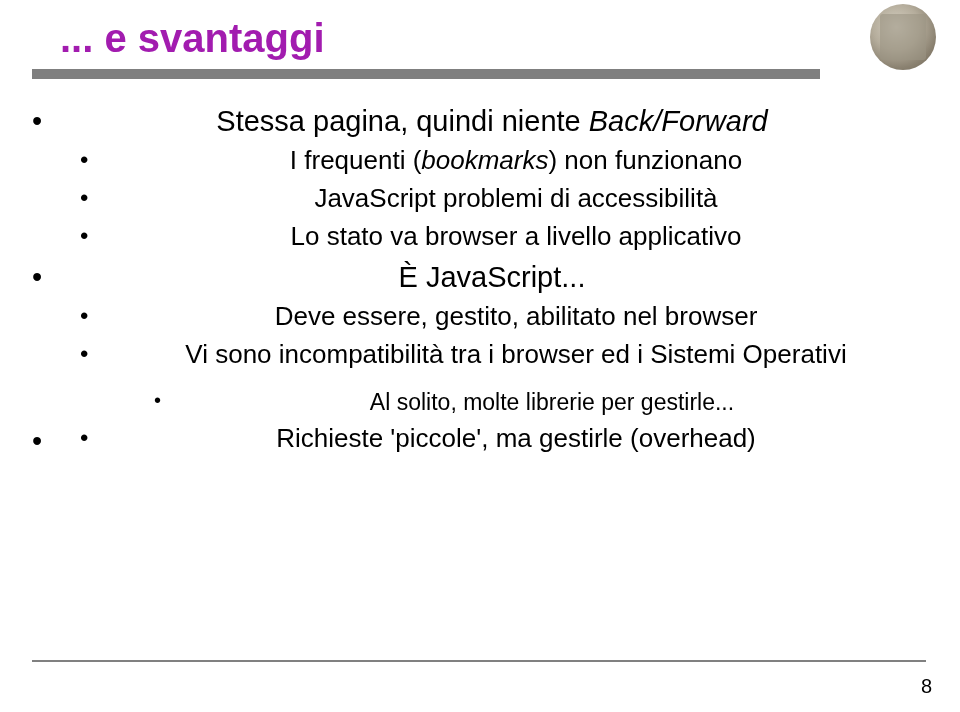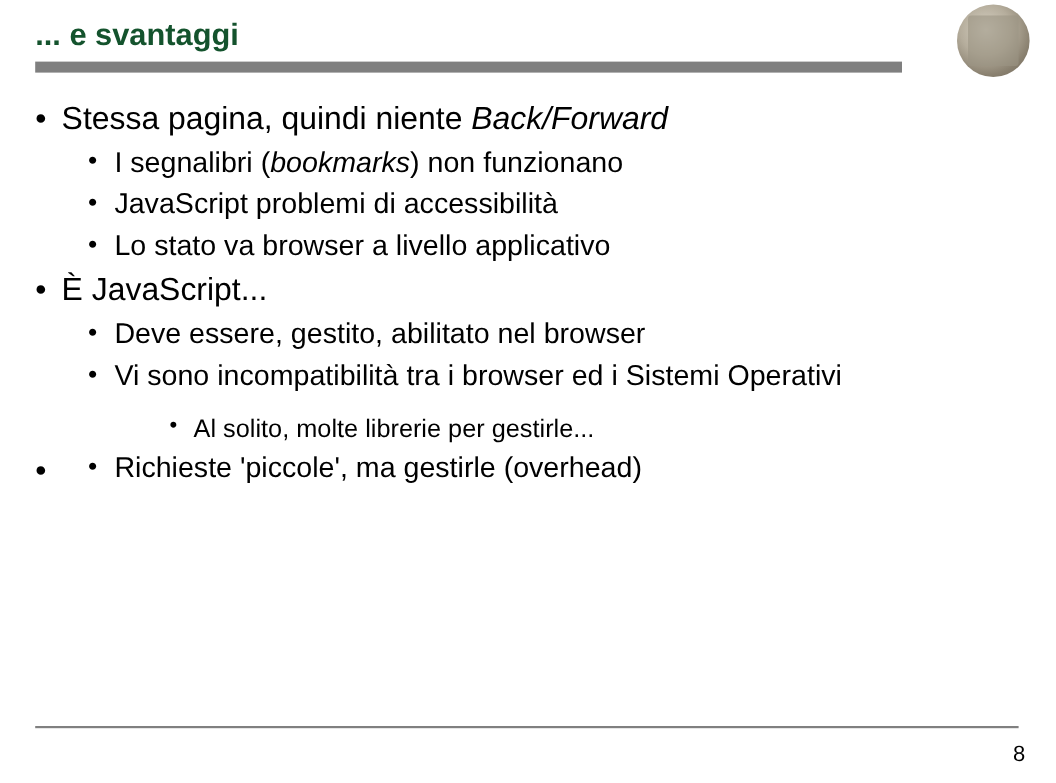--- a/index.html
+++ b/index.html
@@ -15,25 +15,26 @@
       position: relative;
       overflow: hidden;
     }
     .slide {
       width: 100%;
       height: 100%;
       padding: 16px 32px 0 32px;
       position: relative;
     }
     .title {
-      color: #14532d;
+      color: #a21caf;
       font-family: "Trebuchet MS", Arial, sans-serif;
-      font-size: 28px;
+      font-size: 40px;
       font-weight: bold;
       margin-bottom: 8px;
+      margin-left: 28px;
     }
     .divider {
       width: 788px;
       height: 10px;
       background: #7f7f7f;
       margin-bottom: 22px;
     }
     .logo {
       position: absolute;
       top: 4px;
@@ -51,20 +52,21 @@
       width: 46px;
       height: 46px;
       background: #9b9484;
       border-radius: 3px;
       opacity: 0.6;
     }
     .content {
       font-size: 29px;
       color: #000000;
       line-height: 1.38;
+      text-align: center;
     }
     ul {
       list-style: none;
     }
     .level1 > li {
       padding-left: 24px;
       position: relative;
       margin-bottom: 2px;
     }
     .level1 > li::before {
@@ -137,21 +139,21 @@
   <h1 class="title">... e svantaggi</h1>
   <div class="divider"></div>
 
   <div class="content">
     <ul class="level1">
 
       <li>
         <span>Stessa pagina, quindi niente </span><span class="italic">Back/Forward</span>
         <ul class="level2">
           <li>
-            <span>I segnalibri (</span><span class="italic">bookmarks</span><span>) non funzionano</span>
+            <span>I frequenti (</span><span class="italic">bookmarks</span><span>) non funzionano</span>
           </li>
           <li>
             <span>JavaScript problemi di accessibilità</span>
           </li>
           <li>
             <span>Lo stato va browser a livello applicativo</span>
           </li>
         </ul>
       </li>
 

